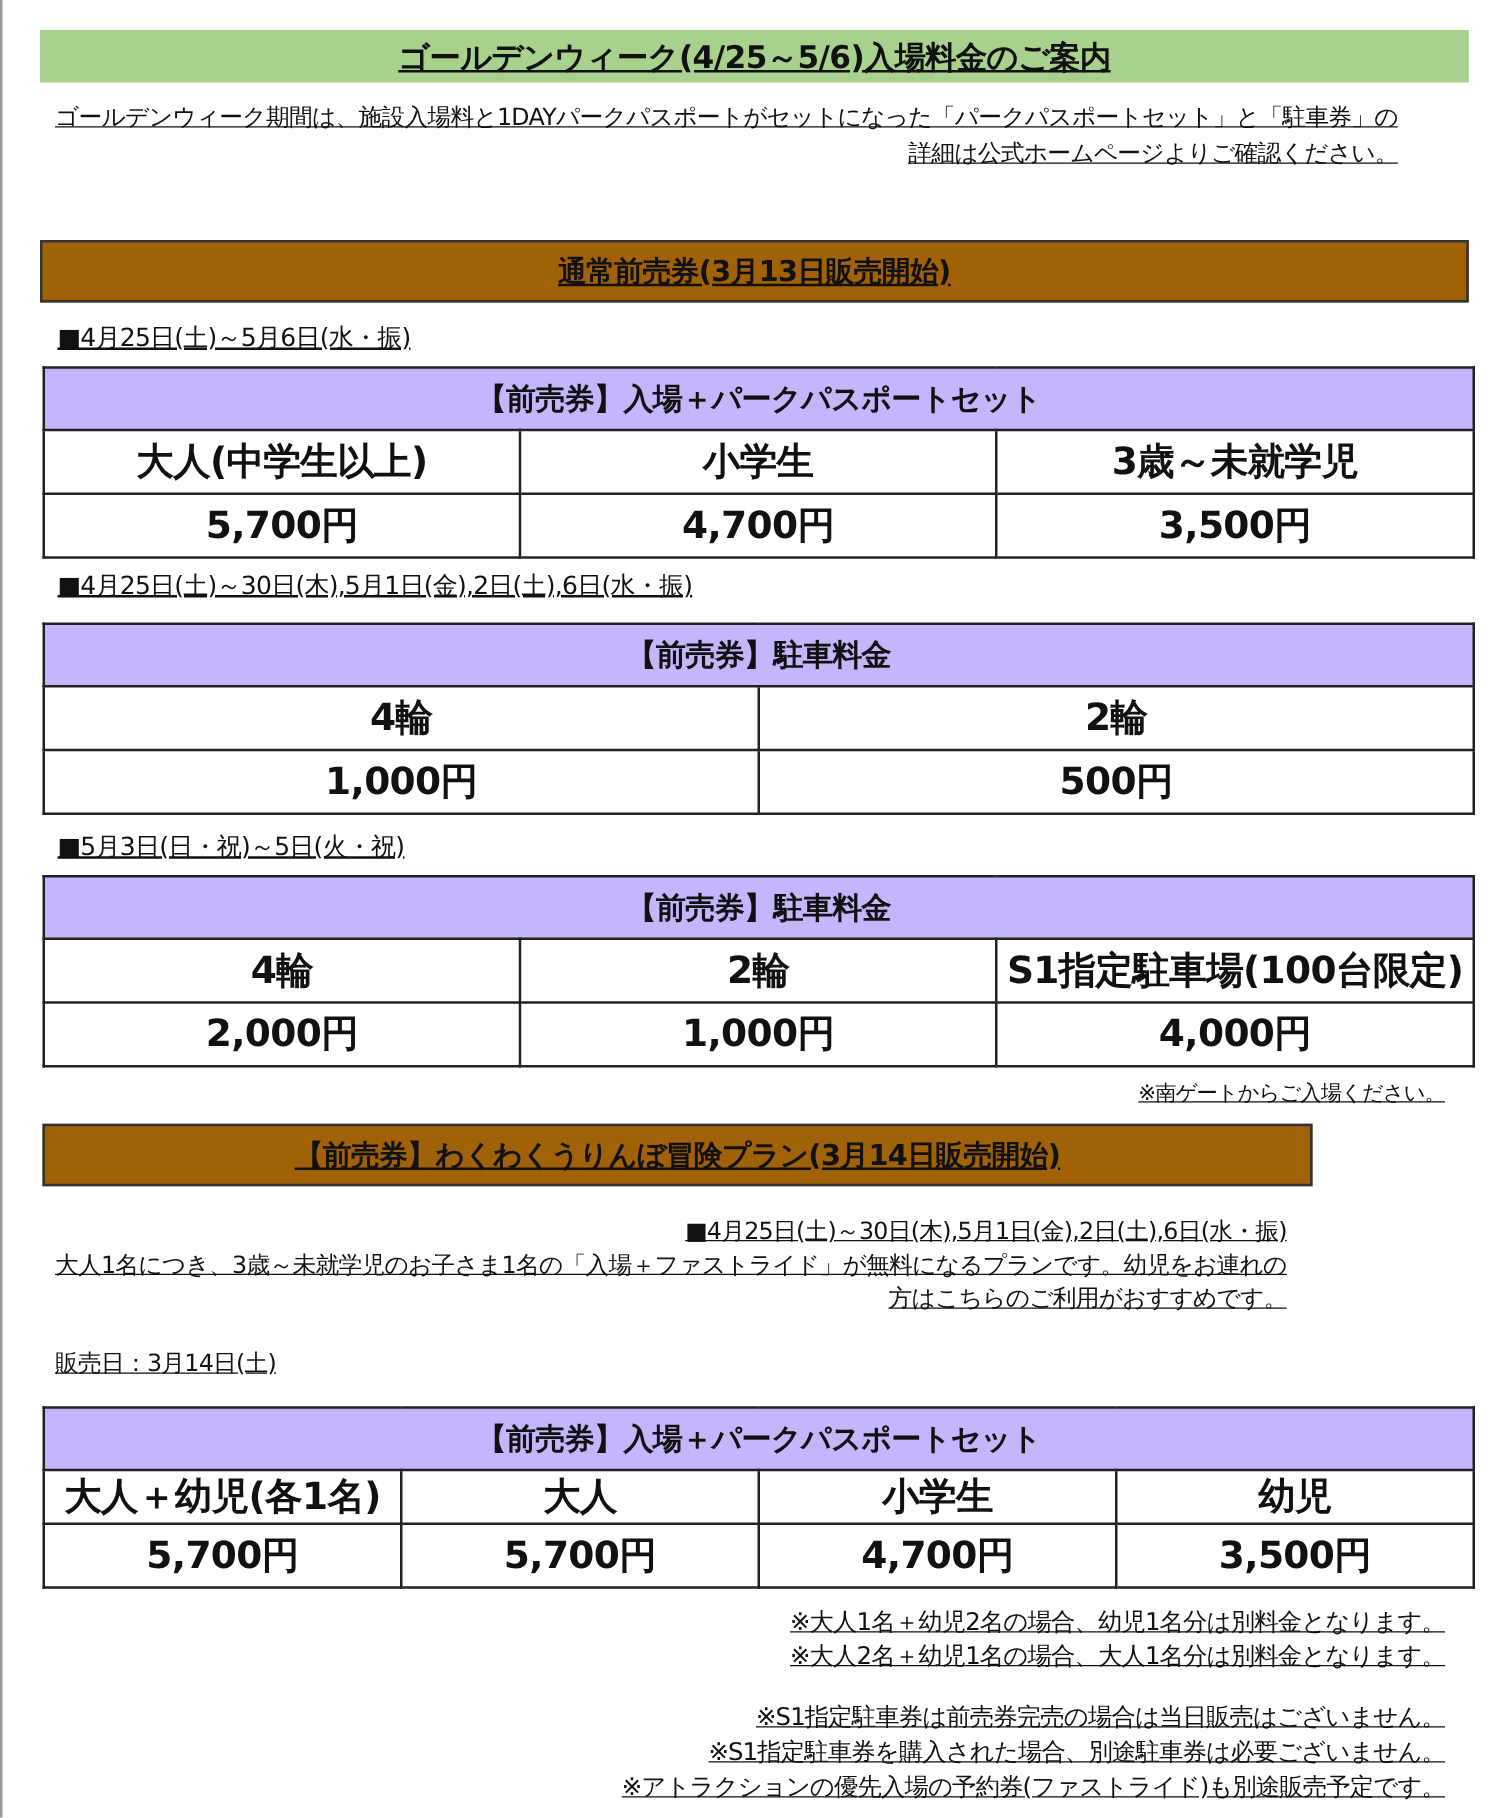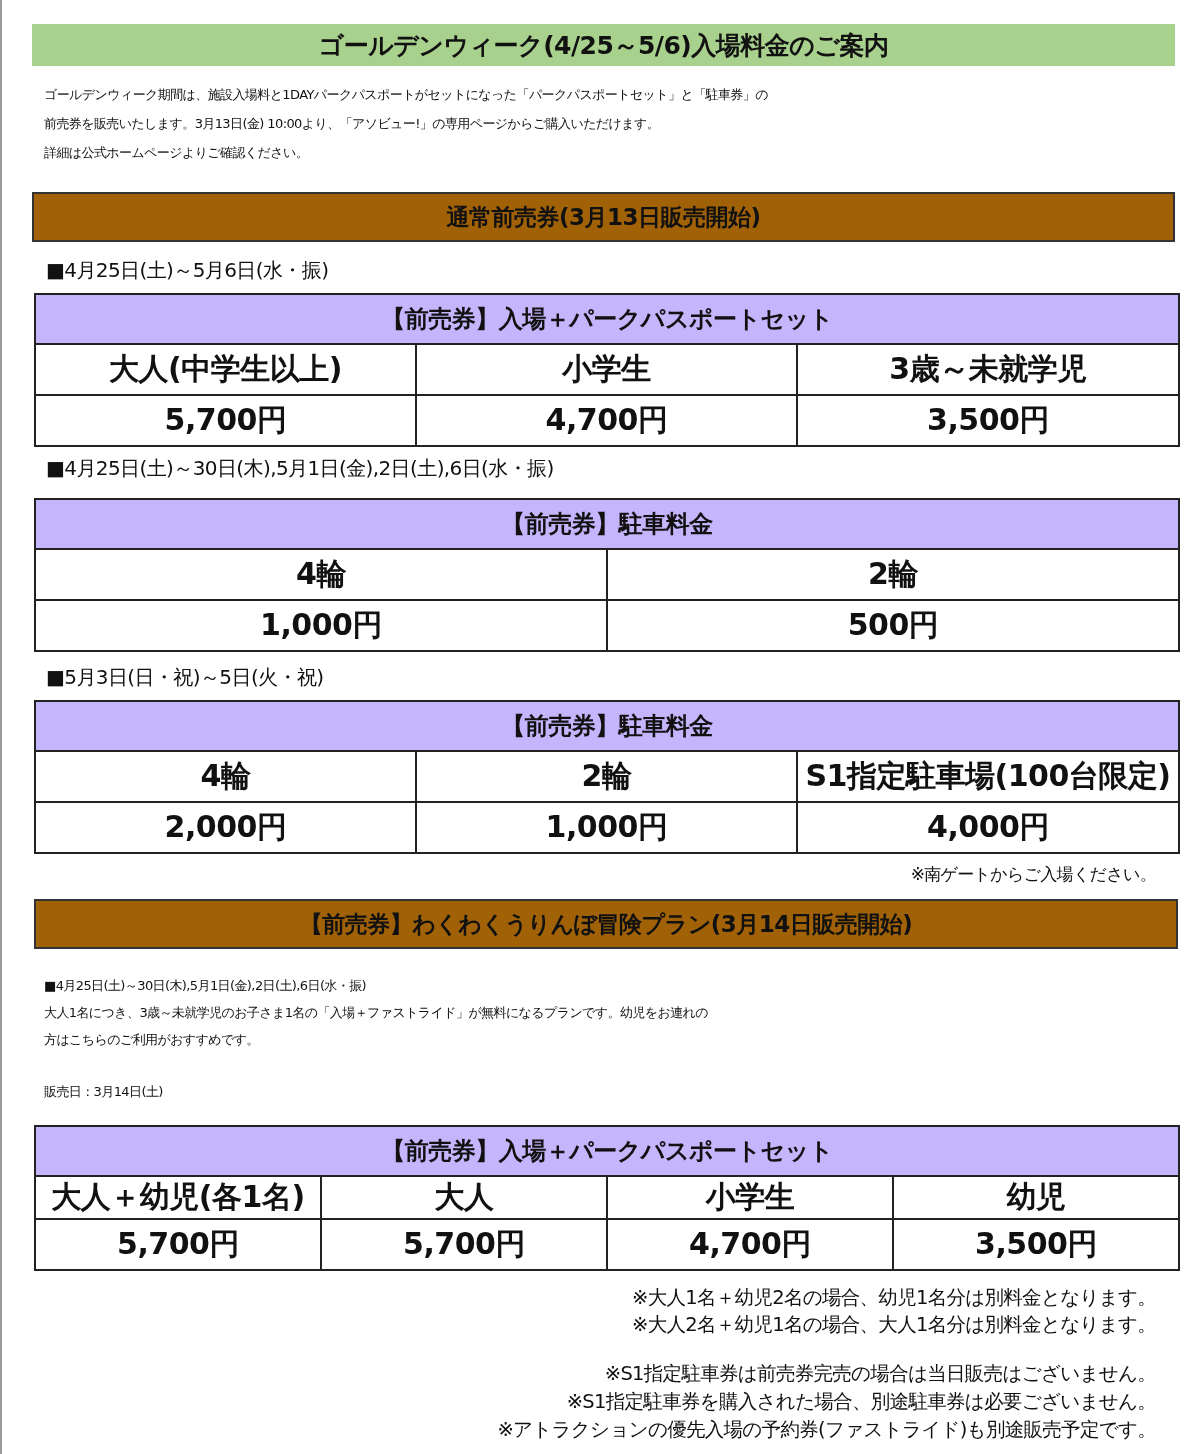--- a/index.html
+++ b/index.html
@@ -1,27 +1,27 @@
 <!DOCTYPE html>
 <html><head>
 <meta charset="utf-8">
 <style>
   html, body { margin: 0; padding: 0; background: #ffffff; }
   body {
     width: 1200px; height: 1454px; position: relative; overflow: hidden;
     font-family: "DejaVu Sans", "Liberation Sans", sans-serif; color: #111;
     border-left: 2px solid #9a9a9a; box-sizing: border-box;
   }
-  .abs { position: absolute; box-sizing: border-box; }
+  .abs { position: absolute; box-sizing: border-box; text-decoration: underline; }
   .banner {
     left: 30px; top: 24px; width: 1143px; height: 42px;
     background: #a9d18e; display: flex; align-items: center; justify-content: center;
     font-size: 25px; font-weight: bold; letter-spacing: -0.5px;
   }
-  .para { left: 42px; font-size: 13px; line-height: 29px; letter-spacing: -0.6px; white-space: nowrap; }
+  .para { left: 42px; font-size: 19px; line-height: 29px; letter-spacing: -0.6px; white-space: nowrap; text-align: right; }
   .boxtitle {
     border: 2px solid #333; background: #a16207; display: flex; align-items: center; justify-content: center;
     font-size: 23px; font-weight: bold; letter-spacing: -0.5px;
   }
   .datehead { font-size: 20px; letter-spacing: -0.6px; white-space: nowrap; }
   table.price { position: absolute; border-collapse: collapse; table-layout: fixed; }
   table.price td, table.price th {
     border: 2px solid #222; text-align: center; font-weight: bold; padding: 0;
     font-size: 30px; letter-spacing: -0.5px; white-space: nowrap;
   }
@@ -31,21 +31,20 @@
 </style>
 </head>
 <body>
 
 <div class="abs banner">
   <span>ゴールデンウィーク(4/25～5/6)入場料金のご案内</span>
 </div>
 
 <div class="abs para" style="top:80px;">
   <div>ゴールデンウィーク期間は、施設入場料と1DAYパークパスポートがセットになった「パークパスポートセット」と「駐車券」の</div>
-  <div>前売券を販売いたします。3月13日(金) 10:00より、「アソビュー!」の専用ページからご購入いただけます。</div>
   <div>詳細は公式ホームページよりご確認ください。</div>
 </div>
 
 <div class="abs boxtitle" style="left:30px; top:192px; width:1143px; height:50px;">
   <span>通常前売券(3月13日販売開始)</span>
 </div>
 
 <div class="abs datehead" style="left:44px; top:257px;">■4月25日(土)～5月6日(水・振)</div>
 <table class="price" style="left:32px; top:293px; width:1144px;">
   <colgroup>
@@ -109,21 +108,21 @@
   </tr>
   <tr style="height:51px">
     <td>2,000円</td>
     <td>1,000円</td>
     <td>4,000円</td>
   </tr>
 </tbody>
   </table>
 <div class="abs note small" style="top:863px;">※南ゲートからご入場ください。</div>
 
-<div class="abs boxtitle" style="left:32px; top:899px; width:1144px; height:50px;">
+<div class="abs boxtitle" style="left:32px; top:899px; width:1016px; height:50px;">
   <span>【前売券】わくわくうりんぼ冒険プラン(3月14日販売開始)</span>
 </div>
 
 <div class="abs para" style="top:972px; line-height:27px;">
   <div>■4月25日(土)～30日(木),5月1日(金),2日(土),6日(水・振)</div>
   <div>大人1名につき、3歳～未就学児のお子さま1名の「入場＋ファストライド」が無料になるプランです。幼児をお連れの</div>
   <div>方はこちらのご利用がおすすめです。</div>
 </div>
 <div class="abs para" style="top:1077px;">販売日：3月14日(土)</div>
 

